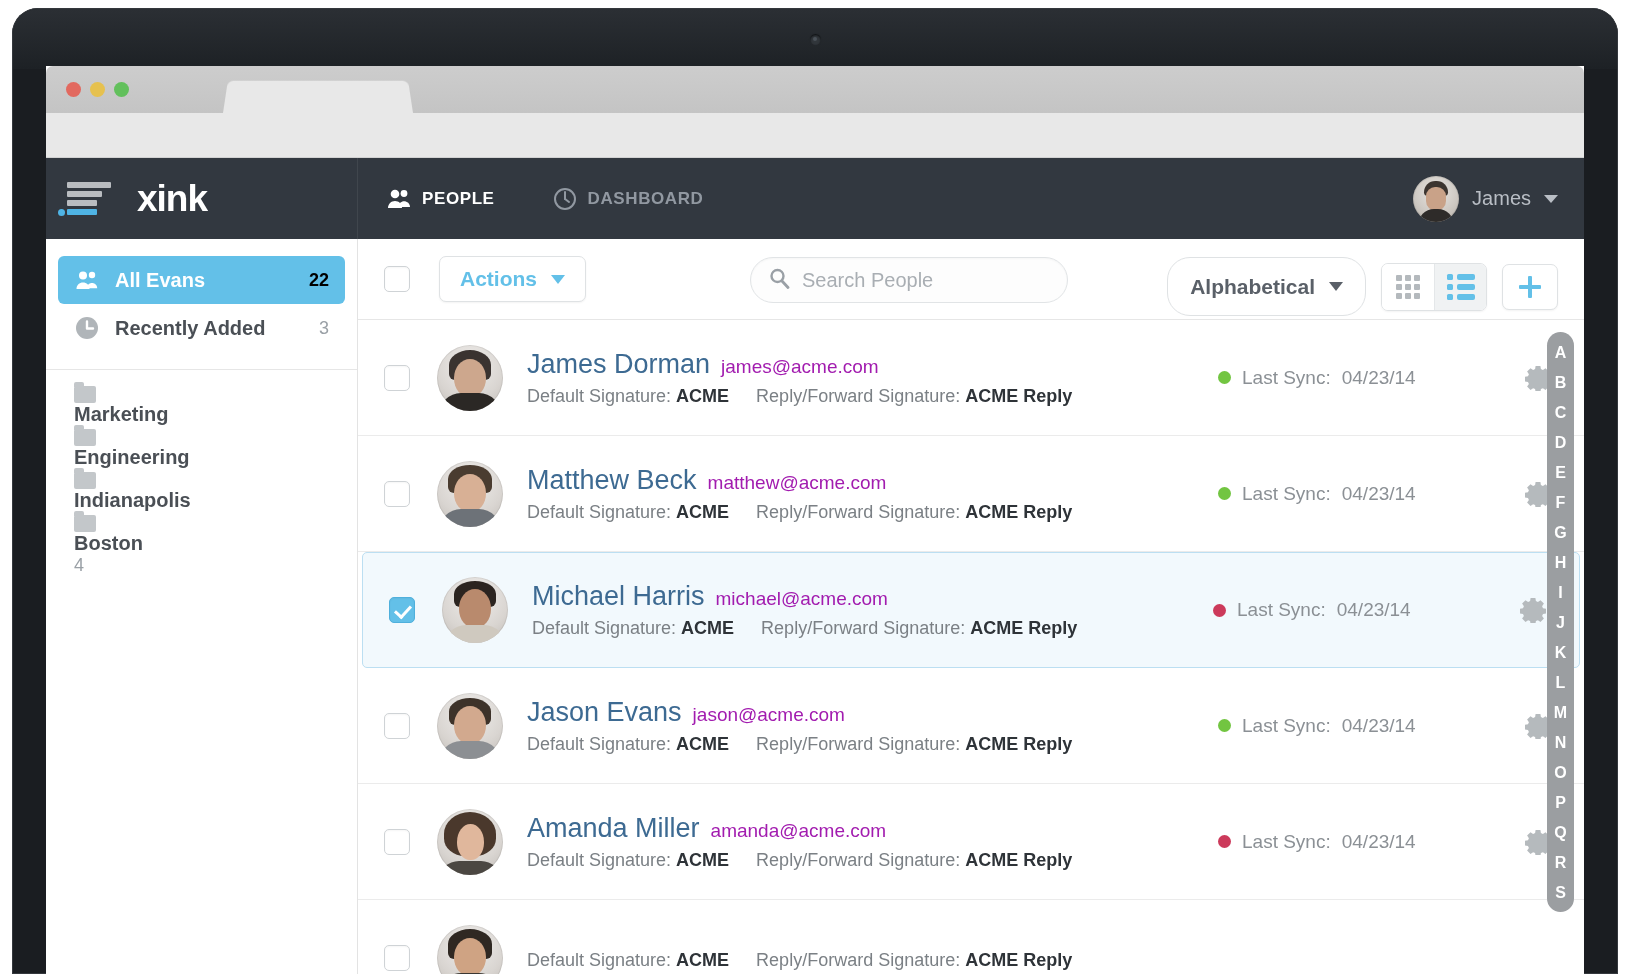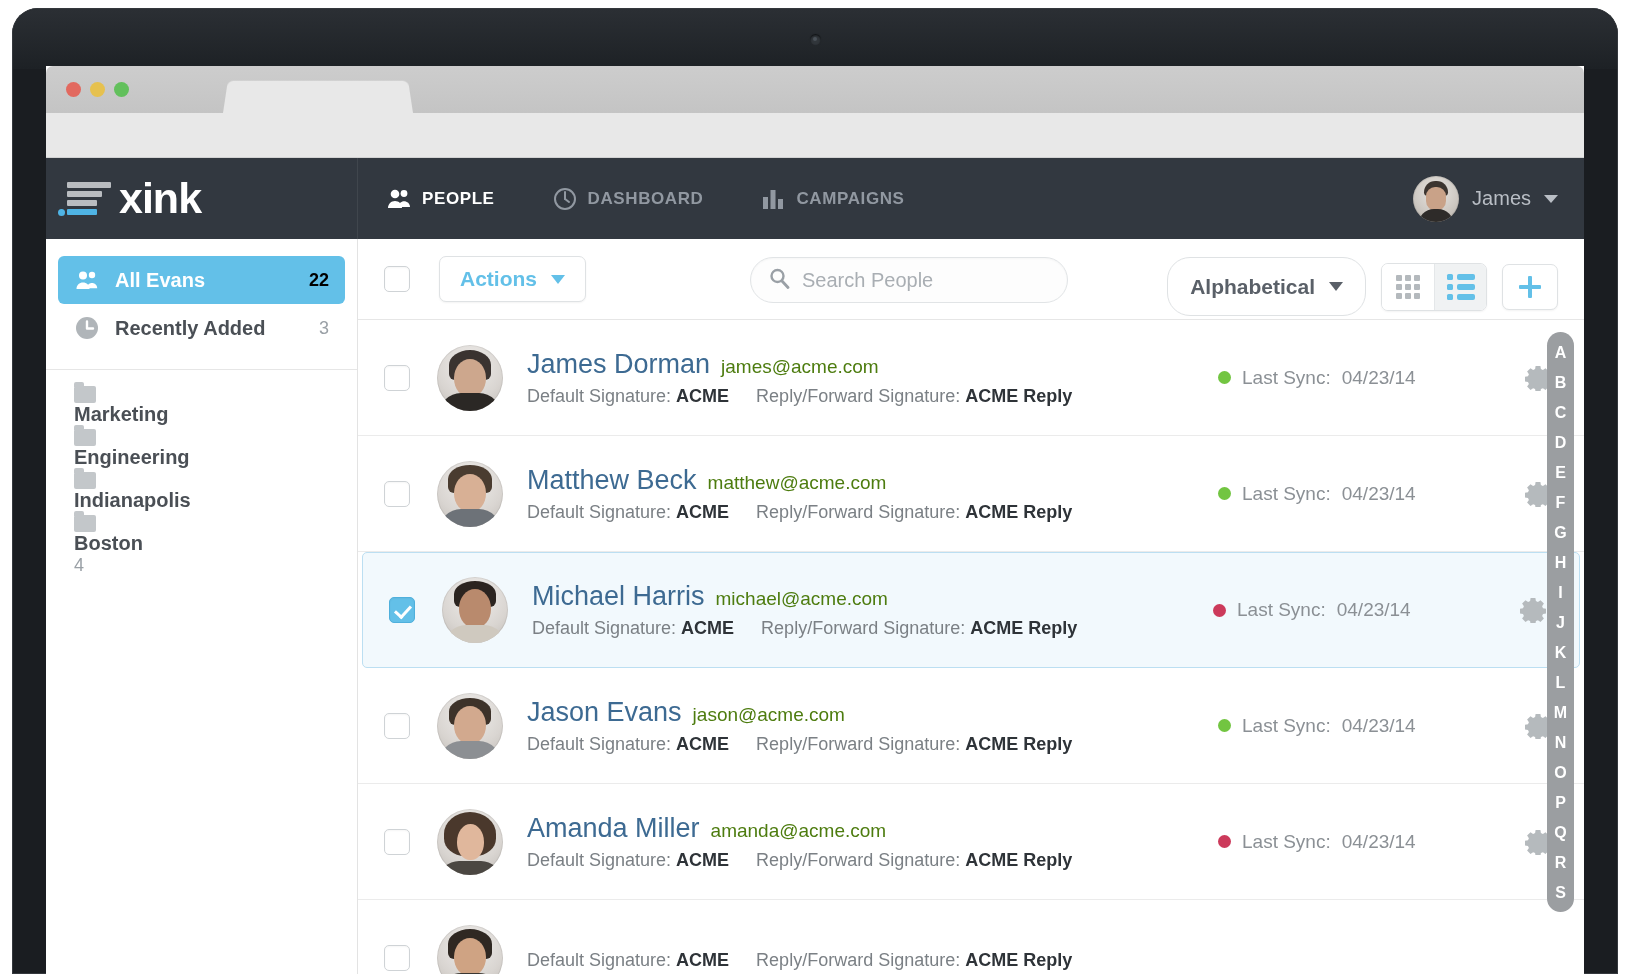--- a/index.html
+++ b/index.html
@@ -109,22 +109,23 @@
   .brand-mark i:nth-child(2){ width:35px; }
   .brand-mark i:nth-child(3){ width:30px; }
   .brand-mark i:nth-child(4){
     width:30px; background:#4fb4e5; position:relative;
   }
   .brand-mark i:nth-child(4):before{
     content:""; position:absolute; left:-9px; top:-0.5px;
     width:7px;height:7px;border-radius:50%;background:#4fb4e5;
   }
   .brand-word {
-    color:#ffffff; font-size:43px; font-weight:bold; letter-spacing:-1px;
+    color:#ffffff; font-size:37px; font-weight:bold; letter-spacing:-1px;
     line-height:1;
+    margin-left:18px;
   }
   .nav-divider {
     position:absolute; right:0; top:0; width:1px; height:81px;
     background: rgba(255,255,255,0.07);
   }
 
   .nav-items { display:flex; align-items:center; height:81px; }
   .nav-item {
     display:flex; align-items:center; gap:11px;
     padding: 0 29px; height:81px;
@@ -299,21 +300,21 @@
     background: radial-gradient(circle at 50% 30%, #f0eeec 0%, #d9d5d1 60%, #bfbab5 100%);
     box-shadow: inset 0 0 0 1px rgba(0,0,0,0.07);
   }
   .p-avatar .hair { position:absolute; border-radius:50% 50% 6px 6px; }
   .p-avatar .skin { position:absolute; border-radius:50% 50% 48% 48%; }
   .p-avatar .shirt{ position:absolute; border-radius:22px 22px 0 0; }
 
   .p-text { flex:1; min-width:0; }
   .p-line1 { display:flex; align-items:baseline; gap:11px; margin-bottom:6px; }
   .p-name { font-size:27px; color:#3d6a92; font-weight:normal; }
-  .p-email { font-size:19px; color:#4d7c0f;text-align:right; }
+  .p-email { font-size:19px; color:#a21caf;text-align:right; }
   .p-line2 { display:flex; gap:27px; font-size:18px; color:#7b8085; }
   .p-line2 b { color:#2e3338; }
 
   .p-sync {
     width:300px; flex:none; display:flex; align-items:center; gap:11px;
     font-size:19px; color:#8b9095; margin-left:10px;
   }
   .sdot { width:13px;height:13px;border-radius:50%;flex:none; }
   .sdot.green { background:#72c541; }
   .sdot.red   { background:#cc3a5b; }
@@ -383,30 +384,20 @@
             <svg width="22" height="22" viewBox="0 0 22 22">
                 <circle cx="11" cy="11" r="10" fill="none" stroke="#9198a1" stroke-width="2"></circle>
                 <path d="M11 11 L11 4" stroke="#9198a1" stroke-width="2" stroke-linecap="round"></path>
                 <path d="M11 11 L15 14" stroke="#9198a1" stroke-width="2" stroke-linecap="round"></path>
               </svg>
           </span>
           <span>DASHBOARD</span>
         </div>
 
 
-        <div class="nav-item">
-          <span class="nav-icon">
-            <svg width="22" height="22" viewBox="0 0 22 22">
-              <rect x="1" y="9" width="5" height="12" fill="#9198a1"></rect>
-              <rect x="8.5" y="2" width="5" height="19" fill="#9198a1"></rect>
-              <rect x="16" y="11" width="5" height="10" fill="#9198a1"></rect>
-            </svg>
-          </span>
-          <span>CAMPAIGNS</span>
-        </div>
       </div>
 
       <div class="nav-user">
         <div class="avatar-nav">
           <span class="face-hair"></span>
             <span class="face-skin"></span>
             <span class="face-body"></span>
         </div>
         <span class="nav-user-name">James</span>
         <span class="caret-down"></span>

